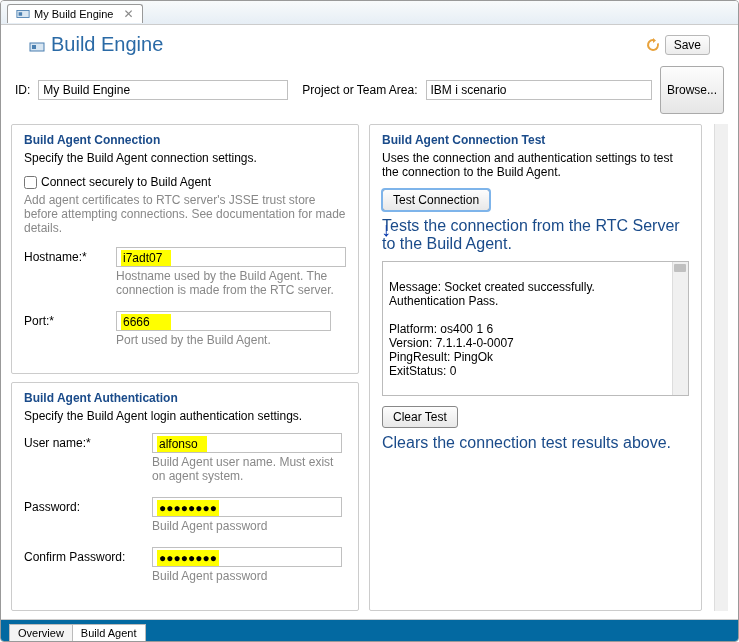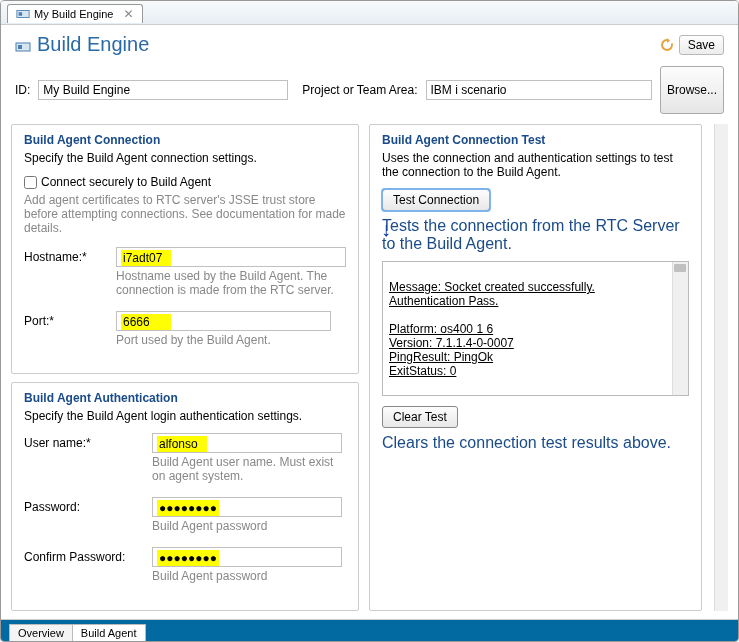--- a/index.html
+++ b/index.html
@@ -33,21 +33,21 @@
       align-items: center;
       gap: 4px;
       font-size: 11px;
       margin-top: 2px;
     }
     .tab-icon { width: 14px; height: 14px; display: inline-flex; }
     .close-x { color: #888; cursor: pointer; margin-left: 6px; font-size: 12px; }
     .header-row {
       display: flex;
       align-items: center;
-      padding: 8px 14px 4px;
+      padding: 8px 28px 4px;
     }
     .header-title {
       color: #2a6aa6;
       font-size: 20px;
       flex: 1;
       display: flex;
       align-items: center;
       gap: 6px;
     }
     .header-icons { display: flex; gap: 4px; align-items: center; }
@@ -128,21 +128,20 @@
     .results-box {
       border: 1px solid #bbb;
       background: #fff;
       height: 135px;
       overflow: auto;
       padding: 4px 6px;
       font-size: 12px;
       margin-top: 8px;
       white-space: pre-line;
       position: relative;
-      text-decoration: underline;
     }
     .scrollbar-mock {
       position: absolute; right: 0; top: 0; bottom: 0; width: 16px;
       background: #f0f0f0; border-left: 1px solid #ddd;
     }
     .scrollbar-thumb { position: absolute; top: 2px; right: 2px; width: 12px; height: 8px; background: #c0c0c0; border-radius: 1px; }
     .arrow-overlay {
       position: absolute;
       color: #0033aa;
       font-size: 20px;

